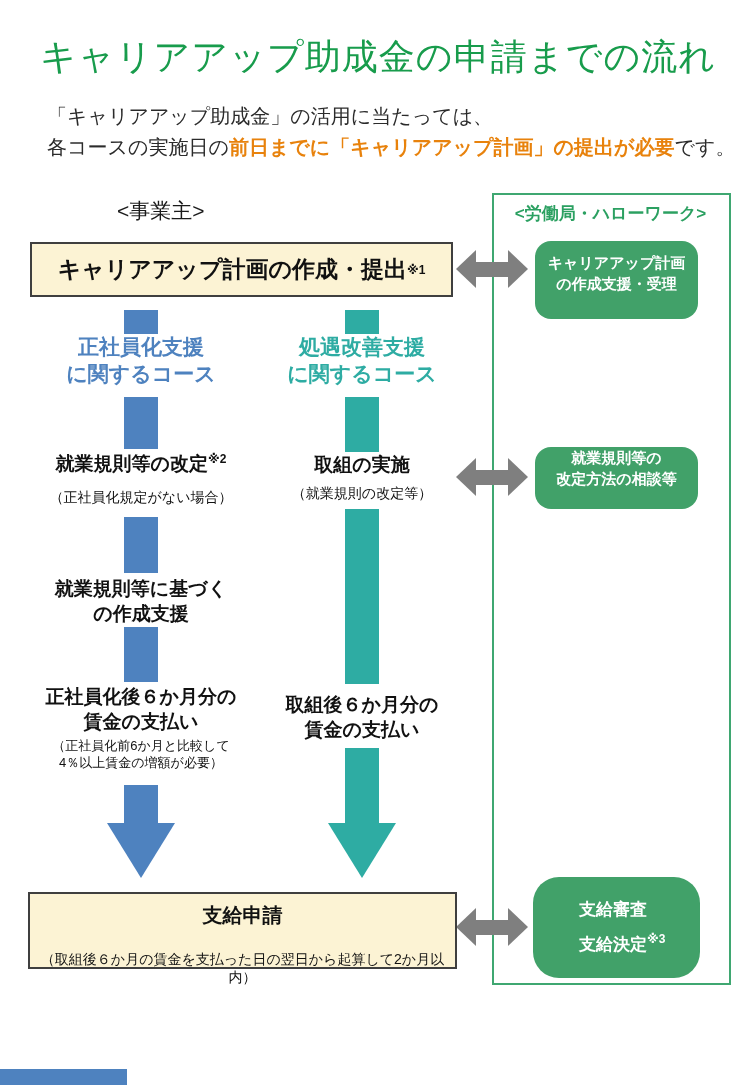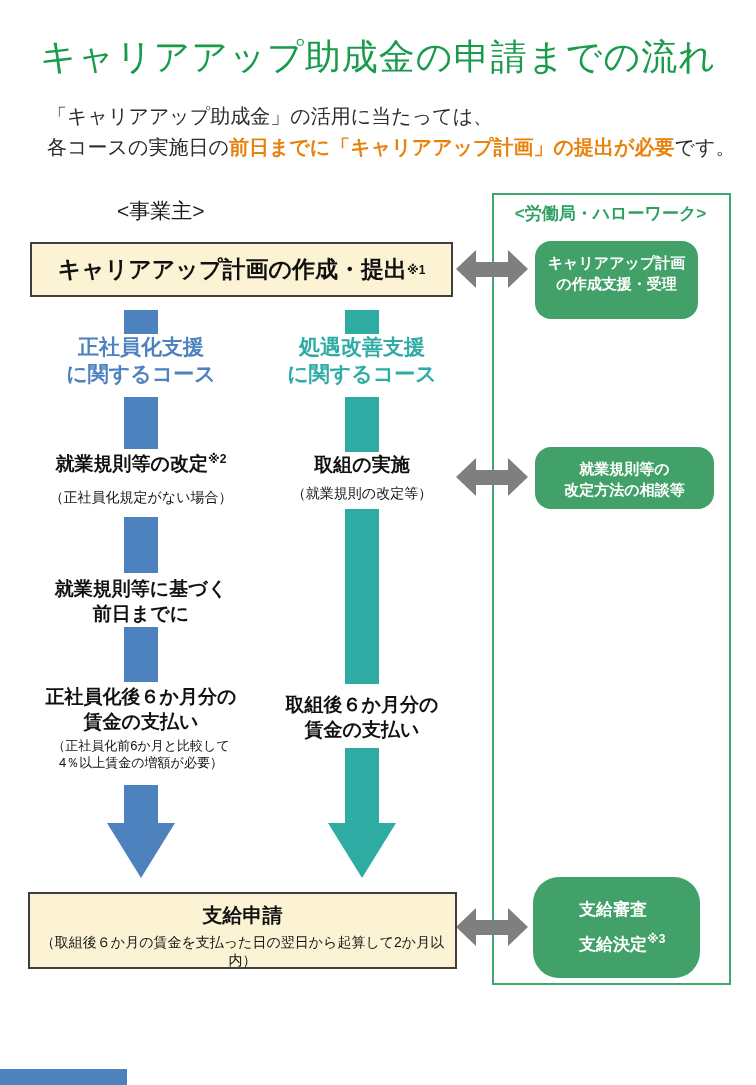--- a/index.html
+++ b/index.html
@@ -16,28 +16,28 @@
   .bureau-rect{position:absolute;left:492px;top:193px;width:235px;height:788px;
                border:2px solid #3FA771;background:transparent;}
   .hdr-bureau{position:absolute;left:494px;top:202px;width:233px;text-align:center;
               font-size:17px;font-weight:bold;color:#2BA061;}
 
   .cream{position:absolute;background:#FCF3D4;border:2px solid #3F3F3F;box-sizing:border-box;text-align:center;}
   .plan-box{left:30px;top:242px;width:423px;height:55px;display:flex;align-items:center;
             justify-content:center;font-size:23px;font-weight:bold;color:#111;}
   .apply-box{left:28px;top:892px;width:429px;height:77px;text-align:center;color:#111;}
   .apply-box .apply-title{font-size:20px;font-weight:bold;margin-top:6px;line-height:30px;}
-  .apply-box .apply-note{font-size:14px;margin-top:4px;}
+  .apply-box .apply-note{font-size:14px;margin-top:21px;}
 
   sup.ref{font-size:12px;font-weight:bold;vertical-align:super;line-height:0;}
 
   .pill{position:absolute;background:#41A169;color:#fff;font-weight:bold;border-radius:16px;
         text-align:center;box-sizing:border-box;}
   .pill1{left:535px;top:241px;width:163px;height:78px;font-size:15px;line-height:21px;padding-top:11px;}
-  .pill2{left:535px;top:447px;width:179px;height:62px;font-size:15px;line-height:21px;padding-top:11px;}
+  .pill2{left:535px;top:447px;width:163px;height:62px;font-size:15px;line-height:21px;}
   .pill3{left:533px;top:877px;width:167px;height:101px;border-radius:26px;font-size:17px;
          text-align:left;padding-left:46px;}
   .pill3 .l1{margin-top:21px;}
   .pill3 .l2{margin-top:12px;}
 
   .darrow{position:absolute;left:456px;width:72px;height:38px;display:flex;align-items:center;}
   .darrow .head-l{width:0;height:0;border-top:19px solid transparent;border-bottom:19px solid transparent;
                   border-right:20px solid #7F7F7F;}
   .darrow .head-r{width:0;height:0;border-top:19px solid transparent;border-bottom:19px solid transparent;
                   border-left:20px solid #7F7F7F;}
@@ -130,21 +130,21 @@
   <div class="vhead teal"></div>
 
   <div class="ltxt course blue" style="top:333px;">
     <div>正社員化支援</div>
     <div>に関するコース</div>
   </div>
   <div class="ltxt step" style="top:451px;"><span>就業規則等の改定</span><sup class="ref">※2</sup></div>
   <div class="ltxt note" style="top:488px;">（正社員化規定がない場合）</div>
   <div class="ltxt step" style="top:576px;">
     <div>就業規則等に基づく</div>
-    <div>前日までに</div>
+    <div>の作成支援</div>
   </div>
   <div class="ltxt step" style="top:684px;">
     <div>正社員化後６か月分の</div>
     <div>賃金の支払い</div>
   </div>
   <div class="ltxt note small" style="top:737px;">
     <div>（正社員化前6か月と比較して</div>
     <div>4％以上賃金の増額が必要）</div>
   </div>
 

